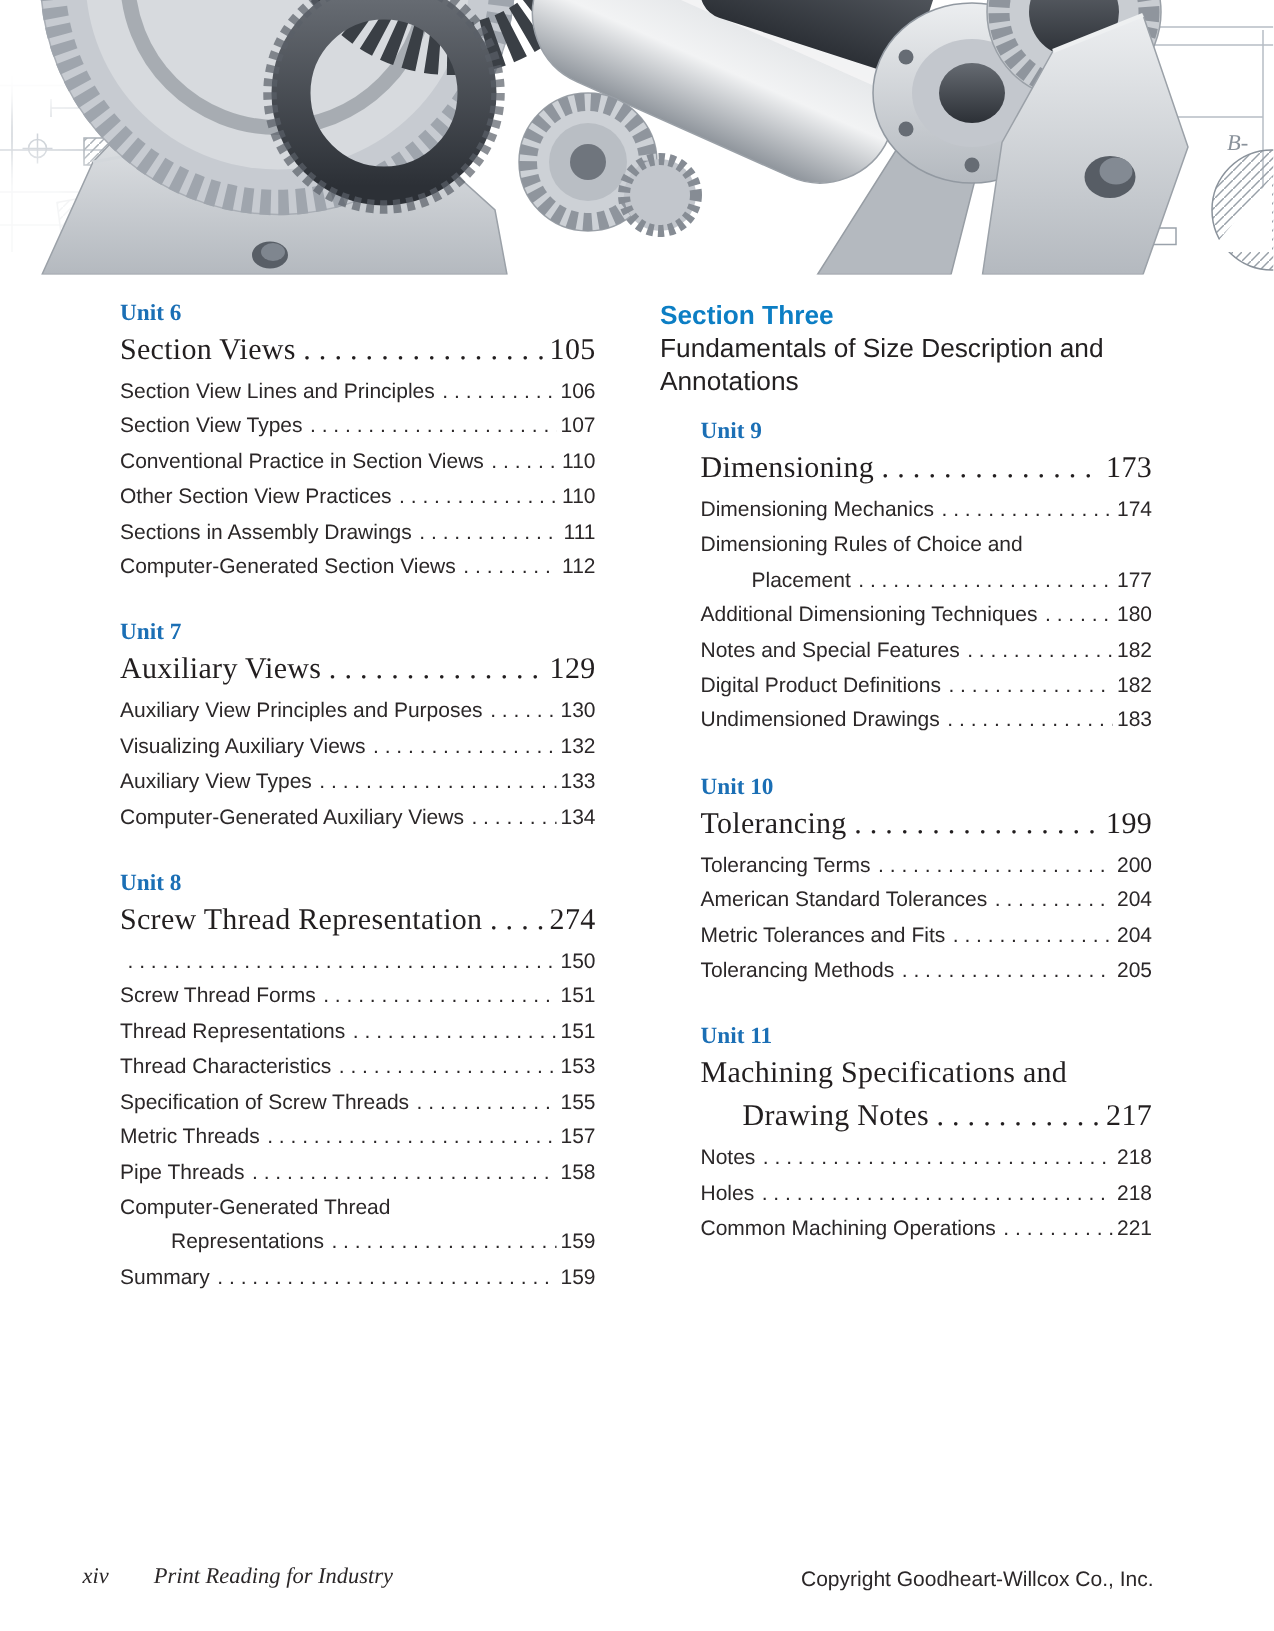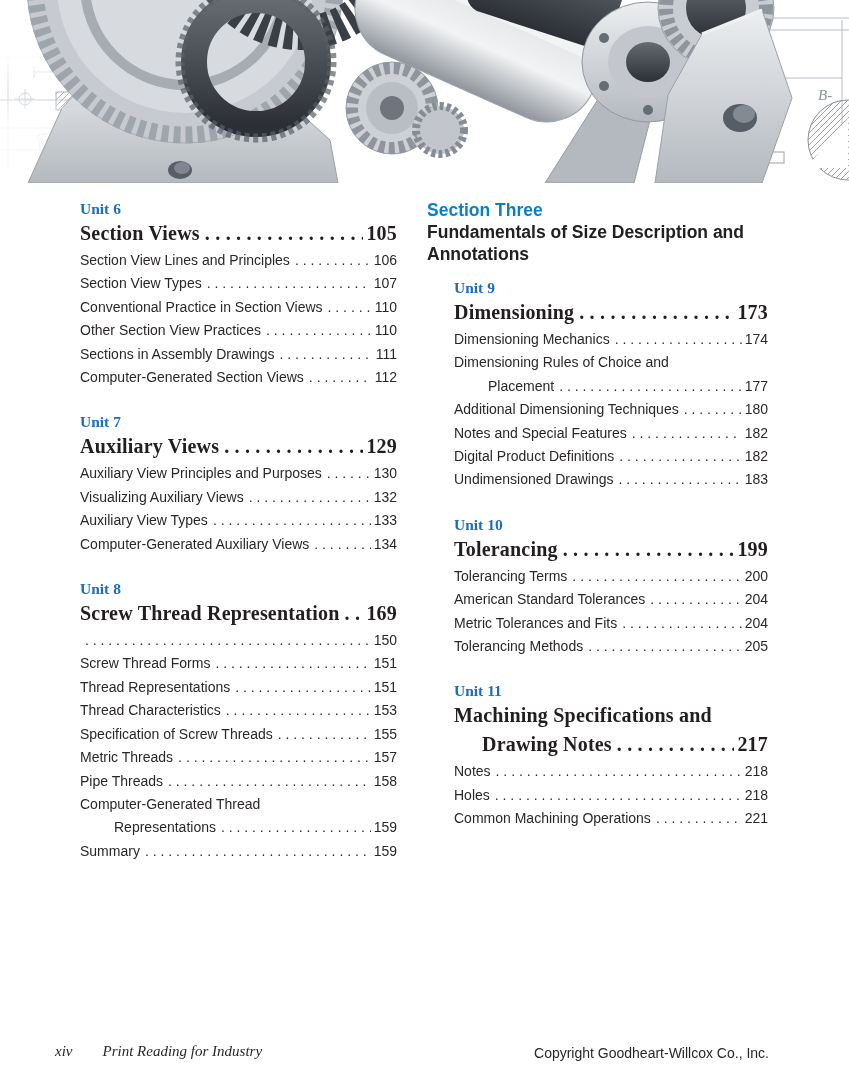--- a/index.html
+++ b/index.html
@@ -4,44 +4,44 @@
 <style>
   html,body{margin:0;padding:0;}
   body{
     width:849px;height:1087px;position:relative;background:#ffffff;
     font-family:"Liberation Sans",sans-serif;color:#2b2728;overflow:hidden;
   }
   
   .hero{height:183px;overflow:hidden;position:relative;background:#fff;}
   .hero svg{display:block;}
   
-  .toc{display:flex;gap:30px;padding:17px 81px 0 80px;box-sizing:border-box;align-items:flex-start;}
+  .toc{display:flex;gap:43px;padding:17px 81px 0 80px;box-sizing:border-box;align-items:flex-start;}
   .col-left{width:317px;flex:none;}
   .col-right{flex:1;min-width:0;}
   .unit{margin-bottom:24px;}
   .col-right .unit{padding-left:27px;}
   .unit-label{
     font-family:"Liberation Serif","DejaVu Serif",serif;font-weight:bold;
     font-size:15.5px;line-height:18px;color:#1b6fb5;margin-bottom:2px;
   }
   .title-row{
     display:flex;align-items:flex-start;
-    font-family:"Liberation Serif","DejaVu Serif",serif;font-weight:bold;
+    font-family:"Liberation Serif","DejaVu Serif",serif;font-weight:normal;
     font-size:20px;line-height:26px;color:#221e1f;margin-bottom:3px;letter-spacing:.2px;
   }
   .title-row.cont .t{padding-left:28px;}
   .entry-row{display:flex;align-items:baseline;font-size:14px;line-height:23.4px;color:#2b2728;}
   .entry-row.cont .t{padding-left:34px;text-align:center;}
   .t{white-space:nowrap;}
   .leader{flex:1;overflow:hidden;white-space:nowrap;margin:0 3px 0 5px;}
   .leader::after{content:". . . . . . . . . . . . . . . . . . . . . . . . . . . . . . . . . . . . . . . . . . . . . . . . . . . .";}
   .pg{white-space:nowrap;}
   .section-head{margin-bottom:14px;}
   .section-label{font-size:17.5px;font-weight:bold;line-height:21px;color:#0c7ec4;}
-  .section-title{font-size:17.5px;font-weight:bold;line-height:21.5px;color:#232021;margin-top:1px;}
+  .section-title{font-size:17.5px;font-weight:normal;line-height:21.5px;color:#232021;margin-top:1px;}
   
   .footer{
     position:absolute;left:55px;right:80px;bottom:27px;
     display:flex;align-items:baseline;
     font-family:"Liberation Serif","DejaVu Serif",serif;font-style:italic;font-size:15px;color:#2b2728;
   }
   .folio{margin-right:30px;}
   .copyright{
     margin-left:auto;font-family:"Liberation Sans",sans-serif;font-style:normal;
     font-size:14px;color:#2b2728;position:relative;top:2px;
@@ -227,21 +227,21 @@
           <span class="t">Computer-Generated Auxiliary Views</span>
           <span class="leader"></span>
           <span class="pg">134</span>
         </div>
       </section>
       <section class="unit">
         <div class="unit-label">Unit 8</div>
         <div class="title-row">
           <span class="t">Screw Thread Representation</span>
           <span class="leader"></span>
-          <span class="pg">169</span>
+          <span class="pg">274</span>
         </div>
         <div class="entry-row">
           <span class="leader"></span>
           <span class="pg">150</span>
         </div>
         <div class="entry-row">
           <span class="t">Screw Thread Forms</span>
           <span class="leader"></span>
           <span class="pg">151</span>
         </div>

